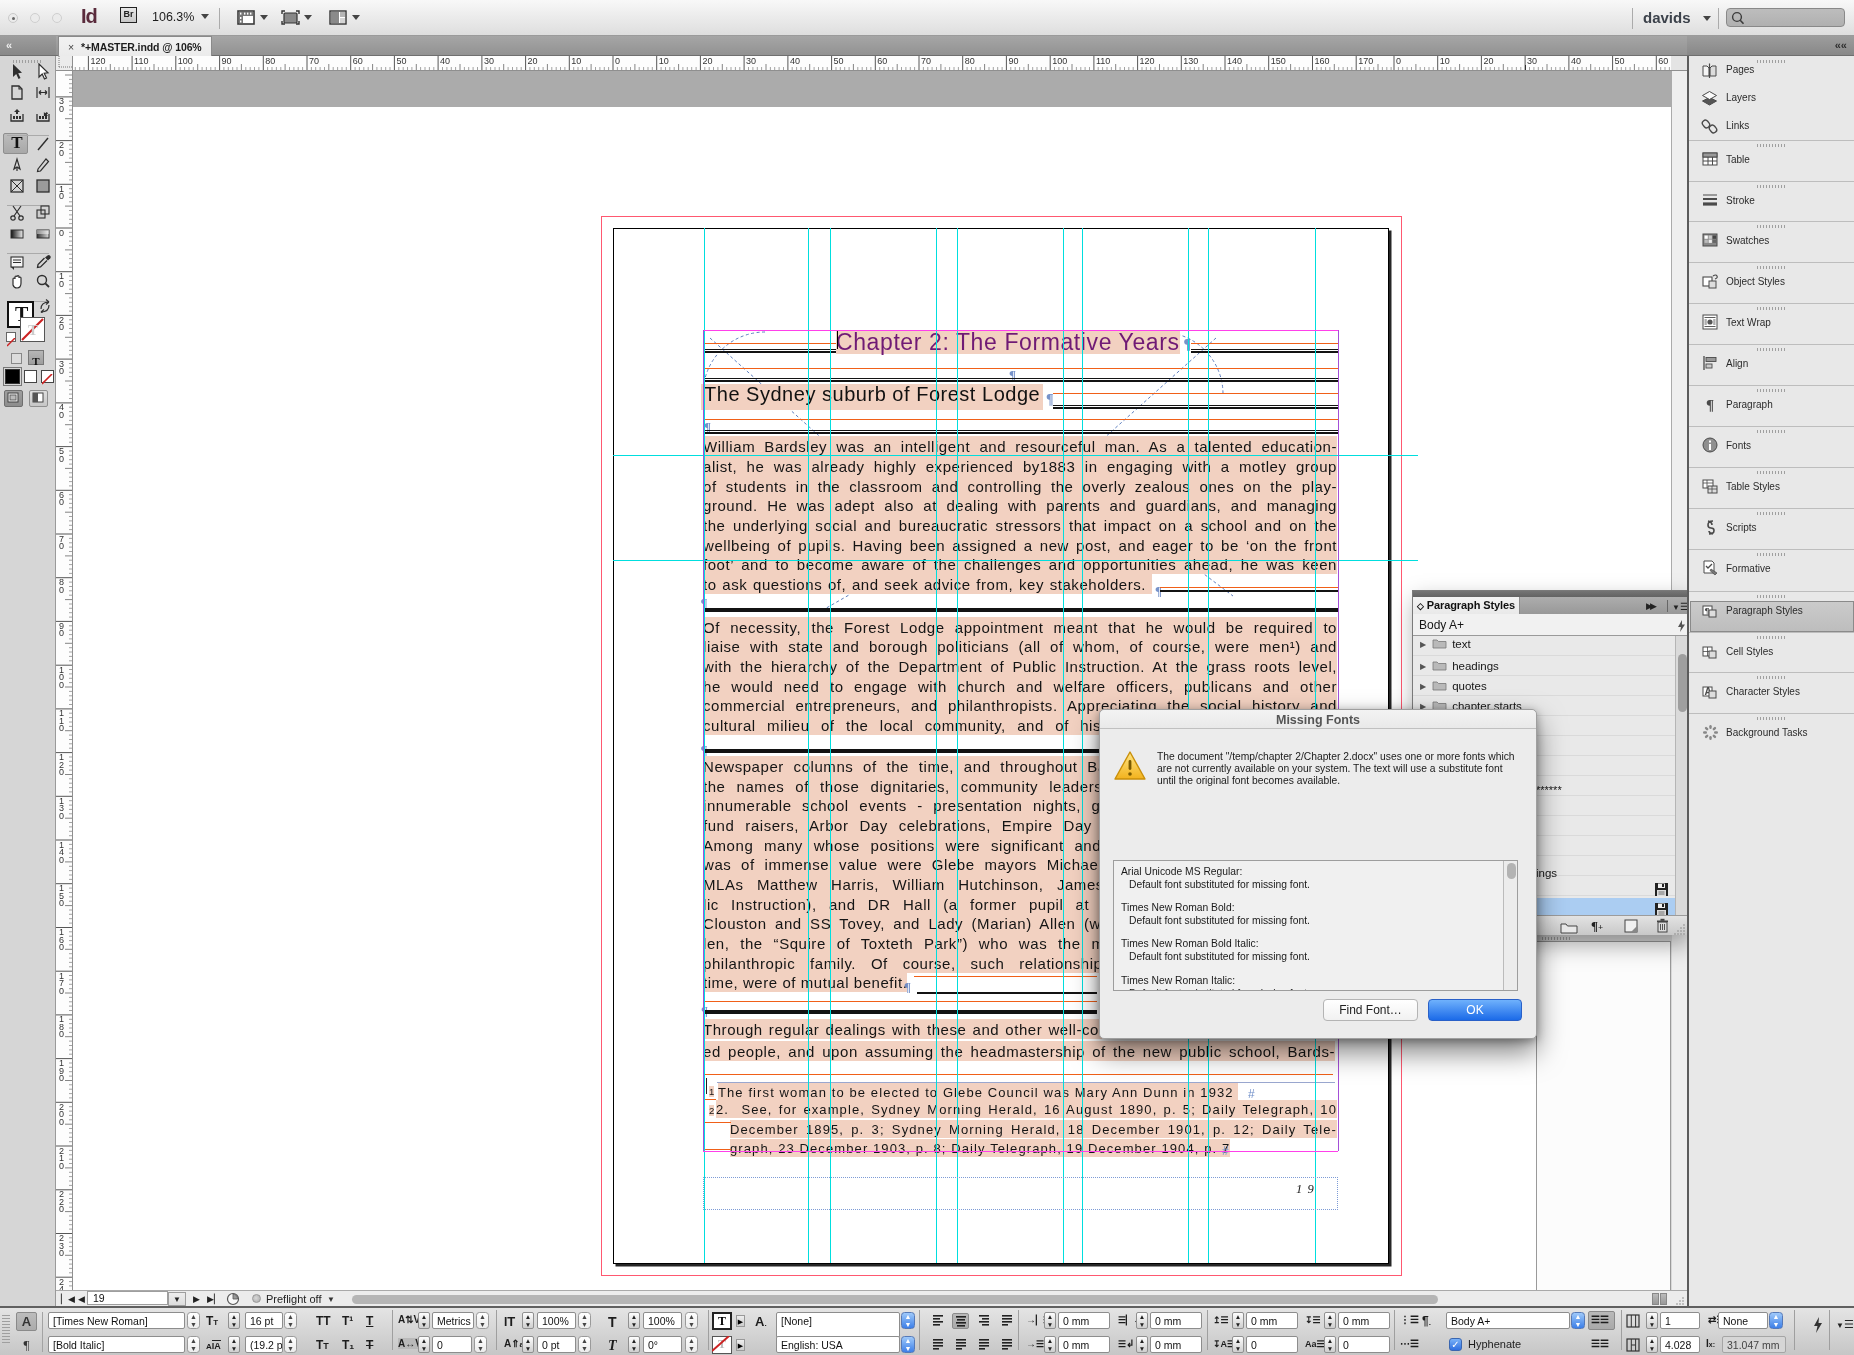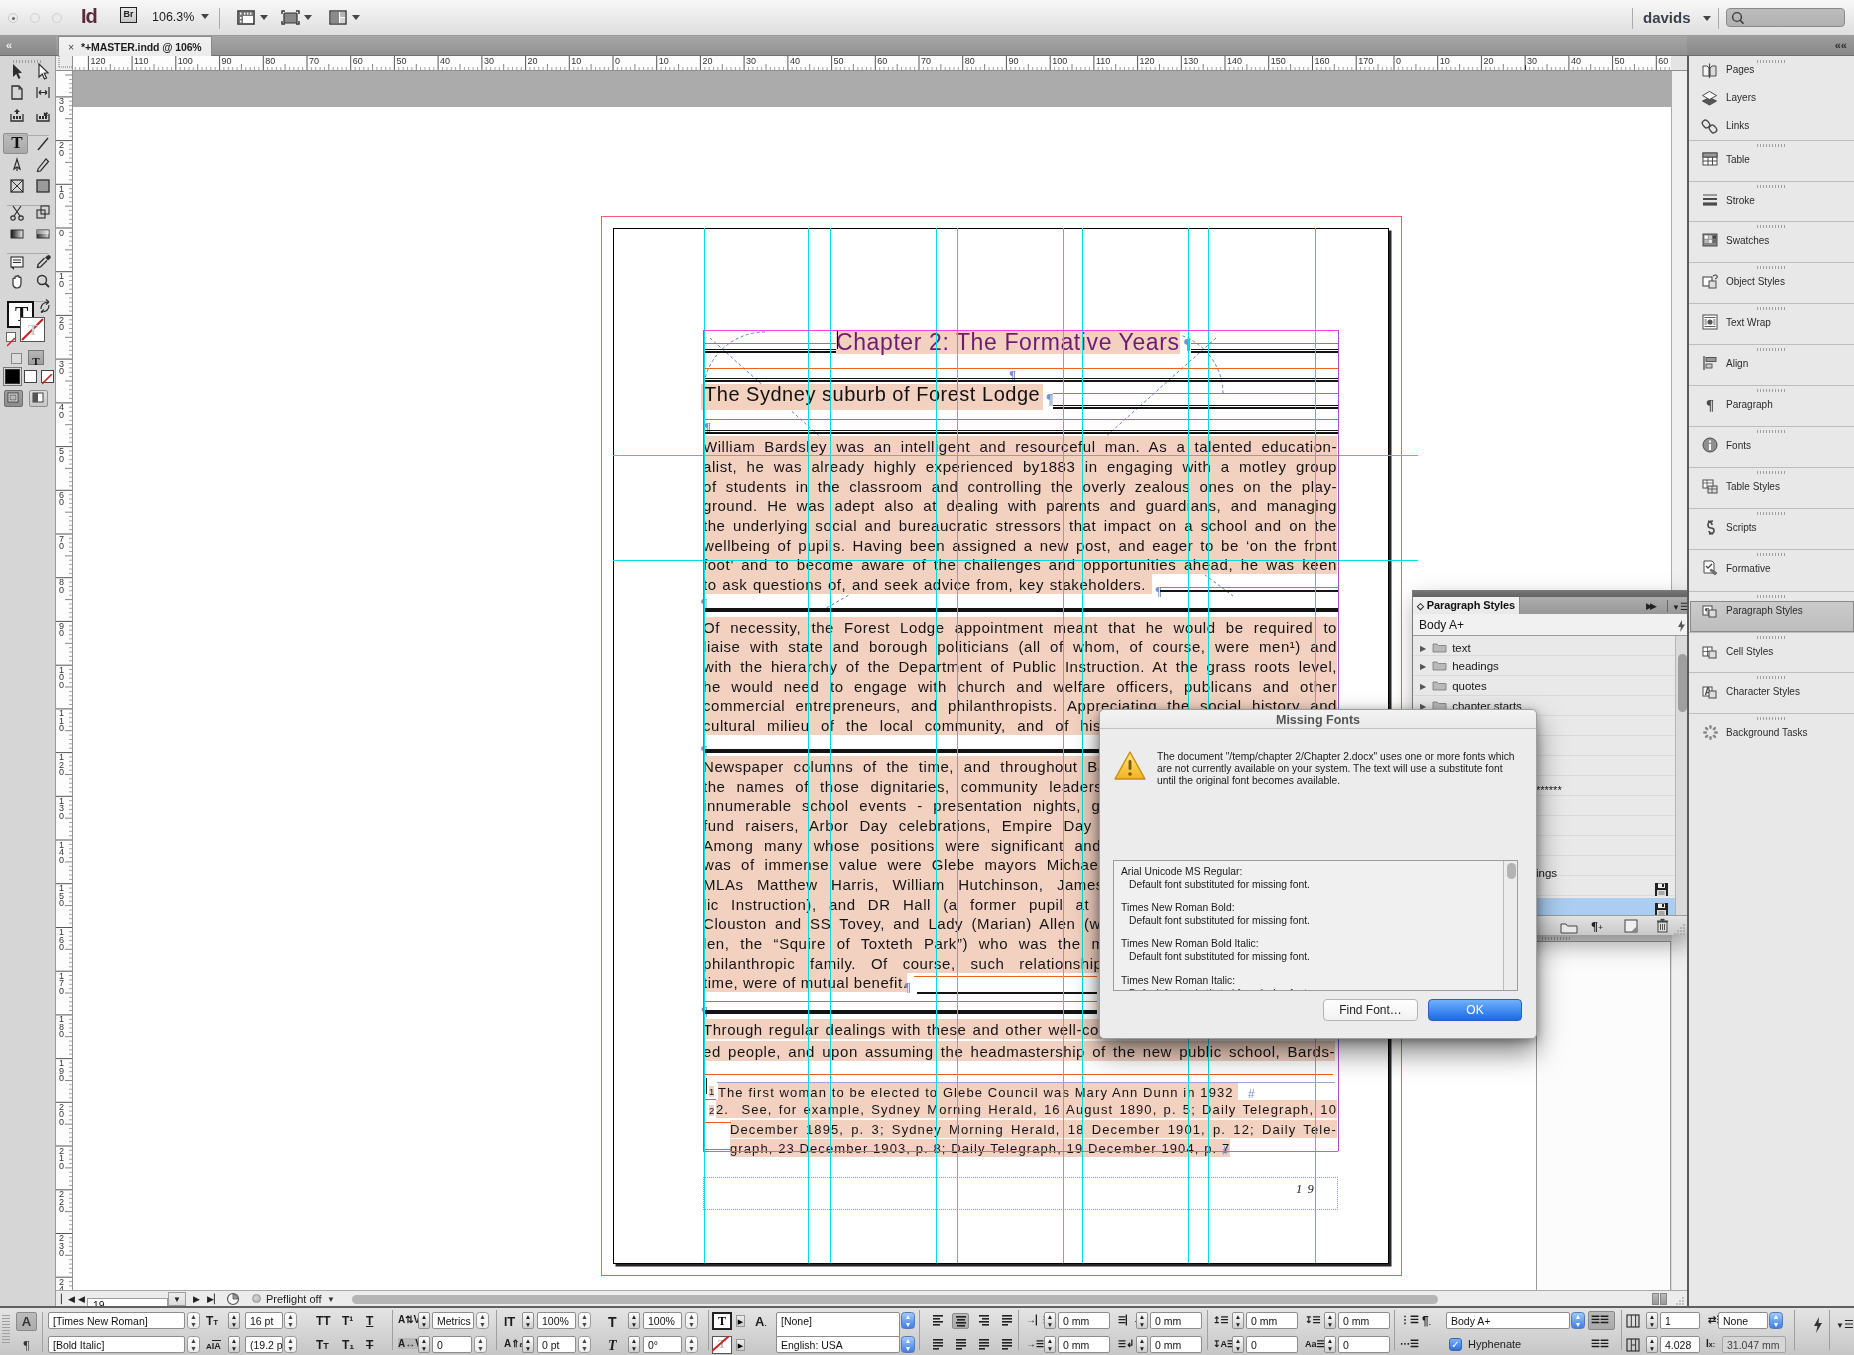--- a/index.html
+++ b/index.html
@@ -405,21 +405,21 @@
       <div class="abs" style="left:0;top:6px;width:276px;height:17px;background:linear-gradient(#adadad,#989898)"></div>
       <div class="abs" style="left:0;top:6px;width:107px;height:17px;background:linear-gradient(#f3f3f3,#e9e9e9);border-right:1px solid #8c8c8c;font-size:11px;font-weight:bold;color:#111;line-height:17px;padding-left:4px;letter-spacing:-0.1px;white-space:nowrap"><span style="font-size:9px">◇</span>&nbsp;Paragraph Styles</div>
       <div class="abs" style="left:233px;top:10px;font-size:9px;color:#222;letter-spacing:-3px">▶▶</div>
       <div class="abs" style="left:254px;top:9px;width:1px;height:12px;background:#666"></div>
       <div class="abs" style="left:259px;top:10px;font-size:8px;color:#222">▼<span style="font-size:10px">☰</span></div>
       <div class="abs" style="left:0;top:23px;width:276px;height:22px;background:#f1f1f1;border-bottom:1px solid #9a9a9a;font-size:12px;color:#161616;line-height:22px;padding-left:6px">Body A+</div>
       <div class="abs" style="left:262px;top:28px"><svg width="12" height="14">
           <path d="M7 1 L3 8 L6 8 L5 13 L10 5.5 L7 5.5 Z" fill="#555"></path>
         </svg></div>
       <div class="abs" style="left:0;top:45px;width:262px;height:279px;background:#e9e9e9;overflow:hidden">
-        <div class="prow" style="top:0px;line-height:24px"><span style="margin-left:7px"><span style="font-size:8px;color:#555;vertical-align:1px">▶</span></span><span style="display:inline-block;width:16px;margin-left:6px;vertical-align:-1px"><svg width="15" height="12">
+        <div class="prow" style="top:0px;line-height:16px"><span style="margin-left:7px"><span style="font-size:8px;color:#555;vertical-align:1px">▶</span></span><span style="display:inline-block;width:16px;margin-left:6px;vertical-align:-1px"><svg width="15" height="12">
               <path d="M1 3 L5 3 L6.5 4.5 L14 4.5 L14 11 L1 11 Z" fill="#b9b9b9" stroke="#777" stroke-width=".8"></path>
             </svg></span><span style="margin-left:4px">text</span></div>
         <div class="prow" style="top:20px;line-height:20px"><span style="margin-left:7px"><span style="font-size:8px;color:#555;vertical-align:1px">▶</span></span><span style="display:inline-block;width:16px;margin-left:6px;vertical-align:-1px"><svg width="15" height="12">
               <path d="M1 3 L5 3 L6.5 4.5 L14 4.5 L14 11 L1 11 Z" fill="#b9b9b9" stroke="#777" stroke-width=".8"></path>
             </svg></span><span style="margin-left:4px">headings</span></div>
         <div class="prow" style="top:40px;line-height:20px"><span style="margin-left:7px"><span style="font-size:8px;color:#555;vertical-align:1px">▶</span></span><span style="display:inline-block;width:16px;margin-left:6px;vertical-align:-1px"><svg width="15" height="12">
               <path d="M1 3 L5 3 L6.5 4.5 L14 4.5 L14 11 L1 11 Z" fill="#b9b9b9" stroke="#777" stroke-width=".8"></path>
             </svg></span><span style="margin-left:4px">quotes</span></div>
         <div class="prow" style="top:60px;line-height:20px"><span style="margin-left:7px"><span style="font-size:8px;color:#555;vertical-align:1px">▶</span></span><span style="display:inline-block;width:16px;margin-left:6px;vertical-align:-1px"><svg width="15" height="12">
               <path d="M1 3 L5 3 L6.5 4.5 L14 4.5 L14 11 L1 11 Z" fill="#b9b9b9" stroke="#777" stroke-width=".8"></path>
@@ -658,21 +658,21 @@
           <rect x="7.3" y="1" width="2.4" height="4" rx="1.2" fill="#888" transform="rotate(180 8.5 8.5)"></rect>
           <rect x="7.3" y="1" width="2.4" height="4" rx="1.2" fill="#888" transform="rotate(225 8.5 8.5)"></rect>
           <rect x="7.3" y="1" width="2.4" height="4" rx="1.2" fill="#888" transform="rotate(270 8.5 8.5)"></rect>
           <rect x="7.3" y="1" width="2.4" height="4" rx="1.2" fill="#888" transform="rotate(315 8.5 8.5)"></rect>
         </svg></div>
       <div class="ditem" style="top:671px">Background Tasks</div>
     </div>
     <div class="abs" style="left:56px;top:1290px;width:1631px;height:16px;background:#ececec;border-top:1px solid #a9a9a9">
       <div class="abs" style="left:5px;top:3px;font-size:9px;color:#222">▏◀</div>
       <div class="abs" style="left:22px;top:3px;font-size:9px;color:#222">◀</div>
-      <div class="abs" style="left:31px;top:7px;width:81px;height:14px;background:#fff;border:1px solid #9e9e9e;font-size:10.5px;color:#111;padding-left:5px;line-height:13px">19</div>
+      <div class="abs" style="left:31px;top:0;width:81px;height:14px;background:#fff;border:1px solid #9e9e9e;font-size:10.5px;color:#111;padding-left:5px;line-height:13px">19</div>
       <div class="abs" style="left:112px;top:1px;width:18px;height:14px;background:linear-gradient(#ededed,#dcdcdc);border:1px solid #9e9e9e;font-size:8px;color:#222;text-align:center;line-height:13px">▼</div>
       <div class="abs" style="left:137px;top:3px;font-size:9px;color:#222">▶</div>
       <div class="abs" style="left:151px;top:3px;font-size:9px;color:#222">▶▏</div>
       <div class="abs" style="left:170px;top:1px"><svg width="14" height="14">
           <circle cx="7" cy="7" r="5.5" fill="#f8f8f8" stroke="#555" stroke-width="1.2"></circle>
           <path d="M7 2 L7 7 L11.5 7 A4.5 4.5 0 0 0 7 2" fill="#999" stroke="#555" stroke-width=".8"></path>
         </svg></div>
       <div class="abs" style="left:196px;top:3px;width:9px;height:9px;border-radius:50%;background:radial-gradient(circle at 3px 3px,#d9d9d9,#a8a8a8);border:1px solid #999"></div>
       <div class="abs" style="left:210px;top:1.5px;font-size:11px;color:#222">Preflight off</div>
       <div class="abs" style="left:271px;top:4px;font-size:8px;color:#333">▼</div>

